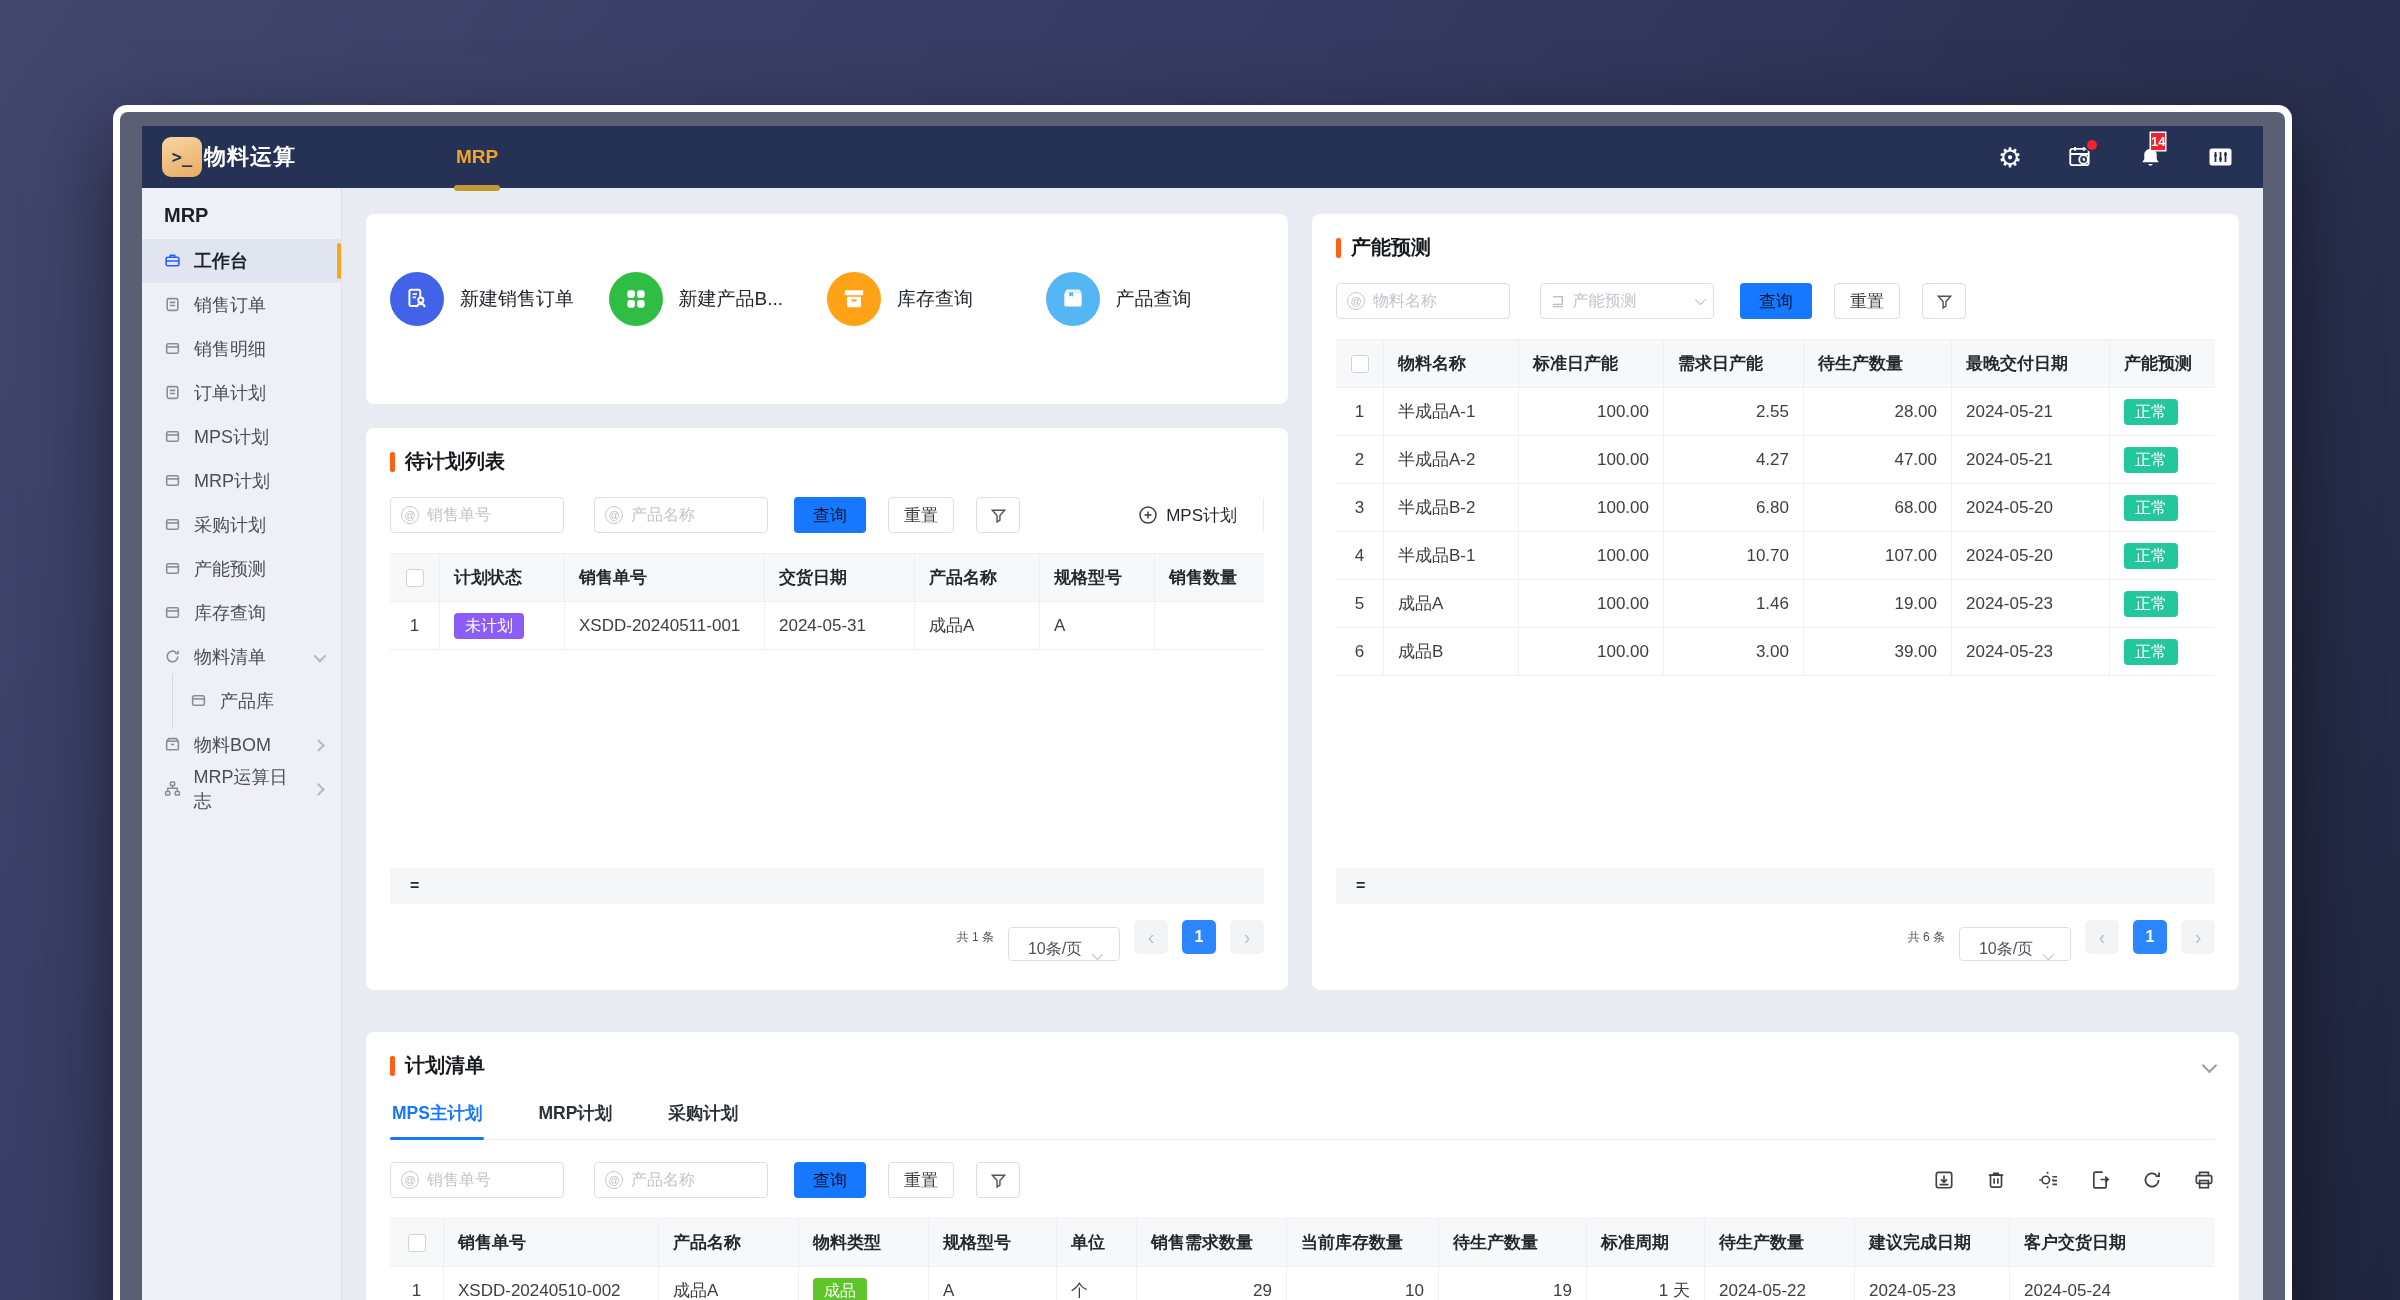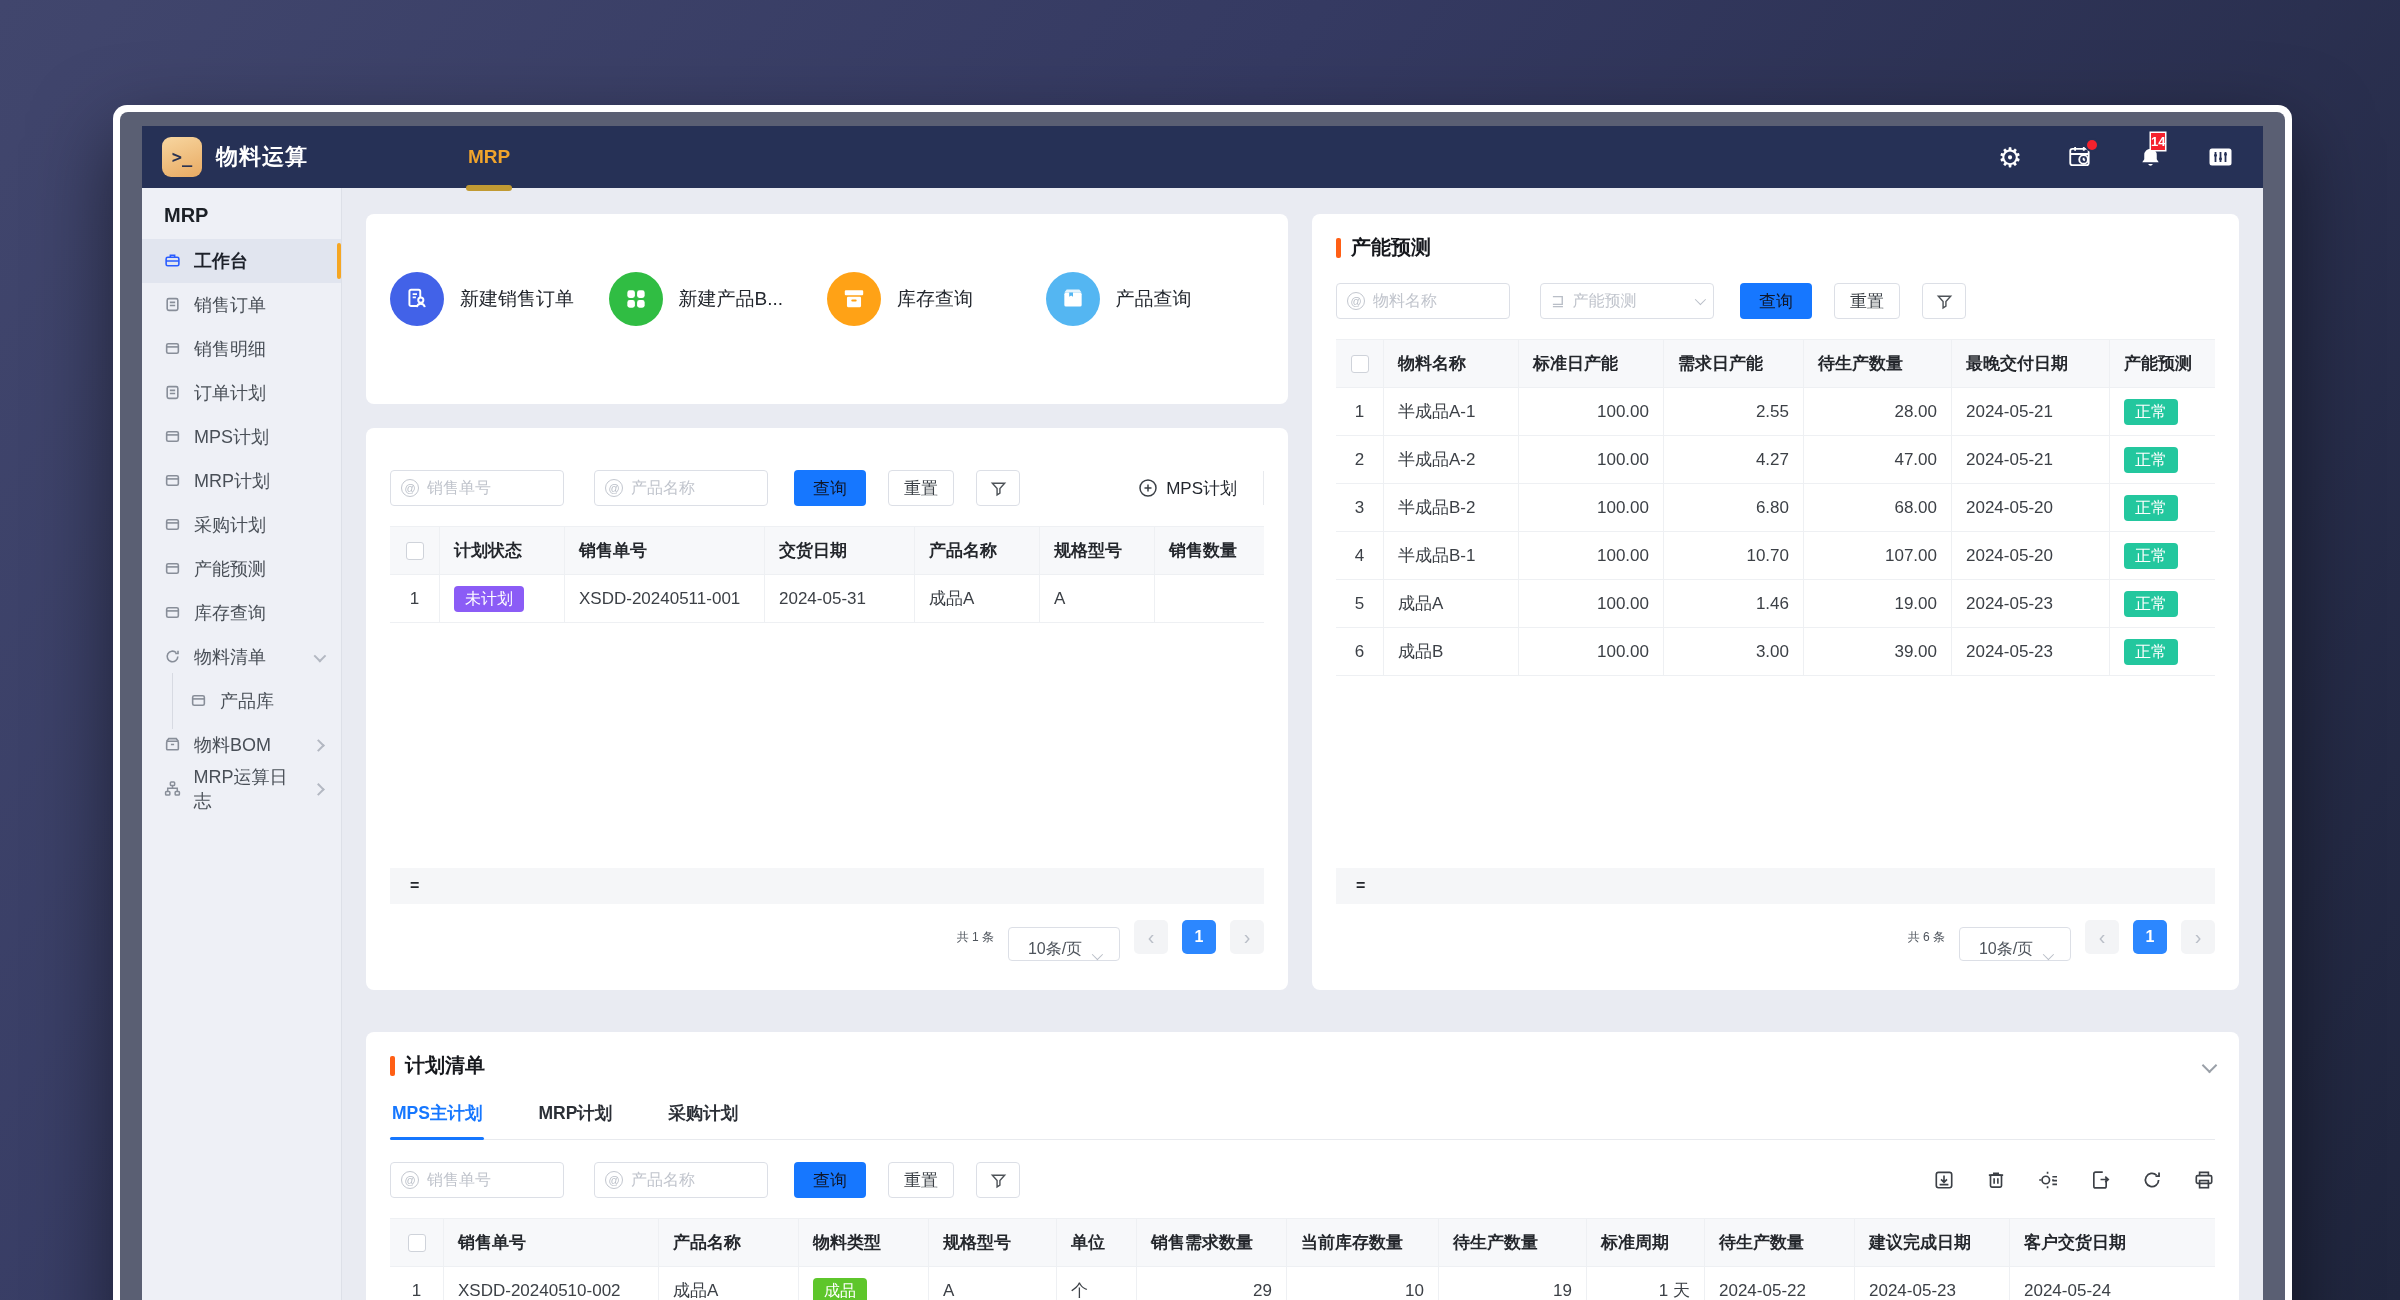--- a/index.html
+++ b/index.html
@@ -19,21 +19,21 @@
     width:100%; height:100%; background:#5a5f73; border-radius:8px;
     padding:14px 22px 0 22px; overflow:hidden;
   }
   .page { width:100%; height:100%; background:#e9ebf2; display:flex; flex-direction:column; overflow:hidden; }
 
   
   .navbar { height:62px; background:#263156; display:flex; align-items:center; padding:0 20px; flex:none; }
   .logo { width:40px; height:40px; border-radius:9px; background:linear-gradient(160deg,#f7d6a0,#e9aa62);
           display:flex; align-items:center; justify-content:center; cursor:pointer; }
   .logo span { font-family:"DejaVu Sans Mono",monospace; font-weight:bold; font-size:17px; color:#2a3352; }
-  .app-title { color:#fff; font-size:22px; font-weight:bold; margin-left:14px; letter-spacing:1px;font-family:Liberation Mono, monospace; }
+  .app-title { color:#fff; font-size:22px; font-weight:bold; margin-left:2px; letter-spacing:1px;font-family:Liberation Mono, monospace; }
   .nav-tab { position:relative; margin-left:160px; height:62px; display:flex; align-items:center; cursor:pointer; }
   .nav-tab span { color:#f0a42c; font-weight:bold; font-size:19px; }
   .tab-underline { position:absolute; left:50%; transform:translateX(-50%); bottom:-3px; width:46px; height:6px;
                    background:#c19a33; border-radius:3px; }
   .nav-spacer { flex:1; }
   .nav-icons { display:flex; align-items:center; gap:40px; margin-right:8px; }
   .nav-ic { position:relative; width:30px; height:30px; display:flex; align-items:center; justify-content:center; cursor:pointer; }
   .gear-glyph { color:#fff; font-size:27px; line-height:1; font-family:"DejaVu Sans",sans-serif; }
   .red-dot { position:absolute; top:-2px; right:-2px; width:10px; height:10px; border-radius:50%;
              background:#f5222d; box-shadow:0 0 0 2px #263156; }
@@ -356,20 +356,24 @@
                           <path d="M4 6l2.2-2.8h11.6L20 6z" opacity=".85"></path>
                           <path d="M8.5 6v4l1.8-1.2L12 10V6z" fill="#54b6f2"></path>
                         </svg>
                   </span>
                   <span class="qa-label">产品查询</span>
                 </div>
               </div>
             </div>
 
             <div class="card pending-card">
+              <div class="card-title">
+                <span class="t-bar"></span>
+                <span class="t-text">待计划列表</span>
+              </div>
               <div class="search-row">
                 <div class="inp">
                   <span class="pfx-circle">@</span>
                   <input type="text" placeholder="销售单号" style="">
                 </div>
                 <div class="inp gap2">
                   <span class="pfx-circle">@</span>
                   <input type="text" placeholder="产品名称" style="">
                 </div>
                 <button class="btn btn-primary">查询</button>

